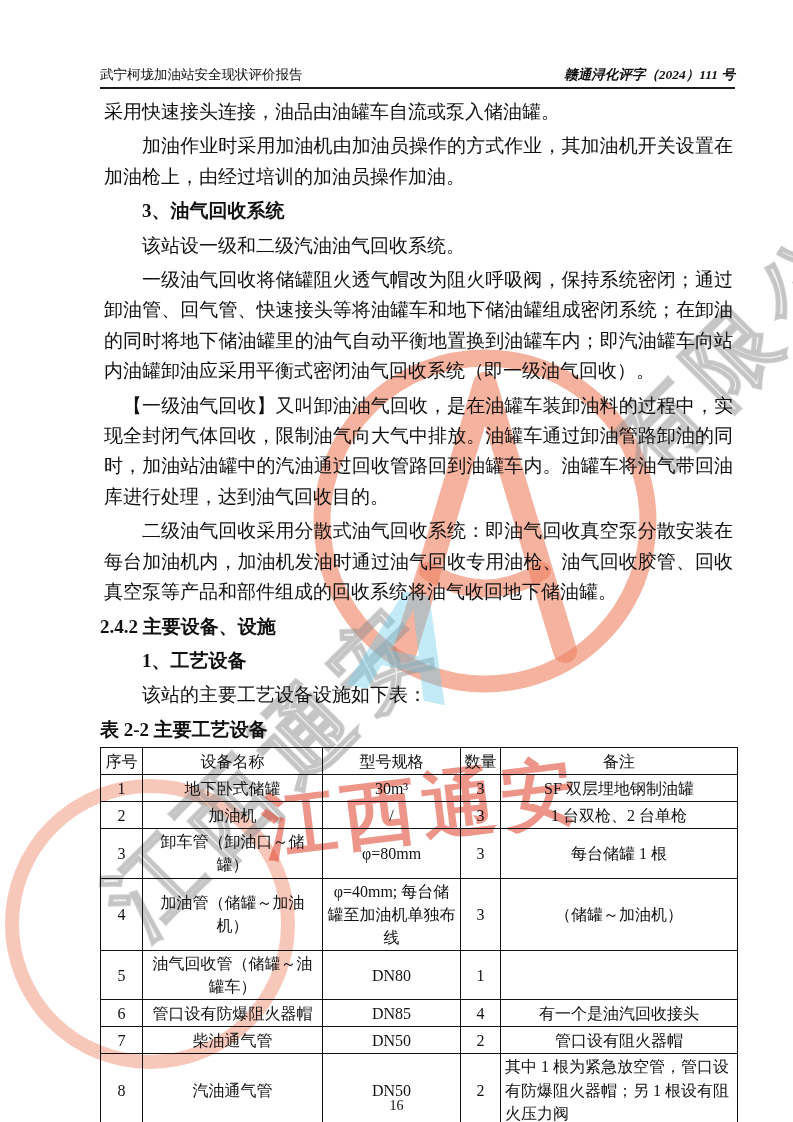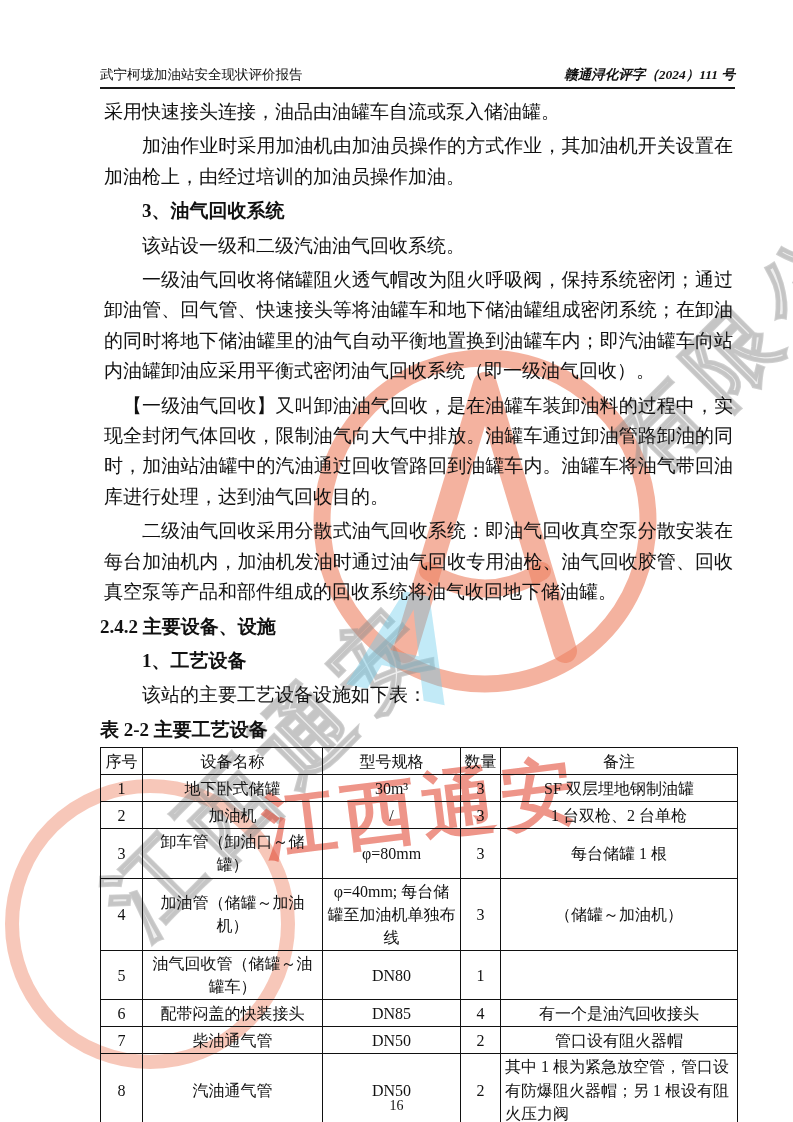--- a/index.html
+++ b/index.html
@@ -140,21 +140,21 @@
   </tr>
             <tr>
     <td>5</td>
     <td>油气回收管（储罐～油罐车）</td>
     <td>DN80</td>
     <td>1</td>
     <td></td>
   </tr>
             <tr>
     <td>6</td>
-    <td>配带闷盖的快装接头</td>
+    <td>管口设有防爆阻火器帽</td>
     <td>DN85</td>
     <td>4</td>
     <td>有一个是油汽回收接头</td>
   </tr>
             <tr>
     <td>7</td>
     <td>柴油通气管</td>
     <td>DN50</td>
     <td>2</td>
     <td>管口设有阻火器帽</td>

